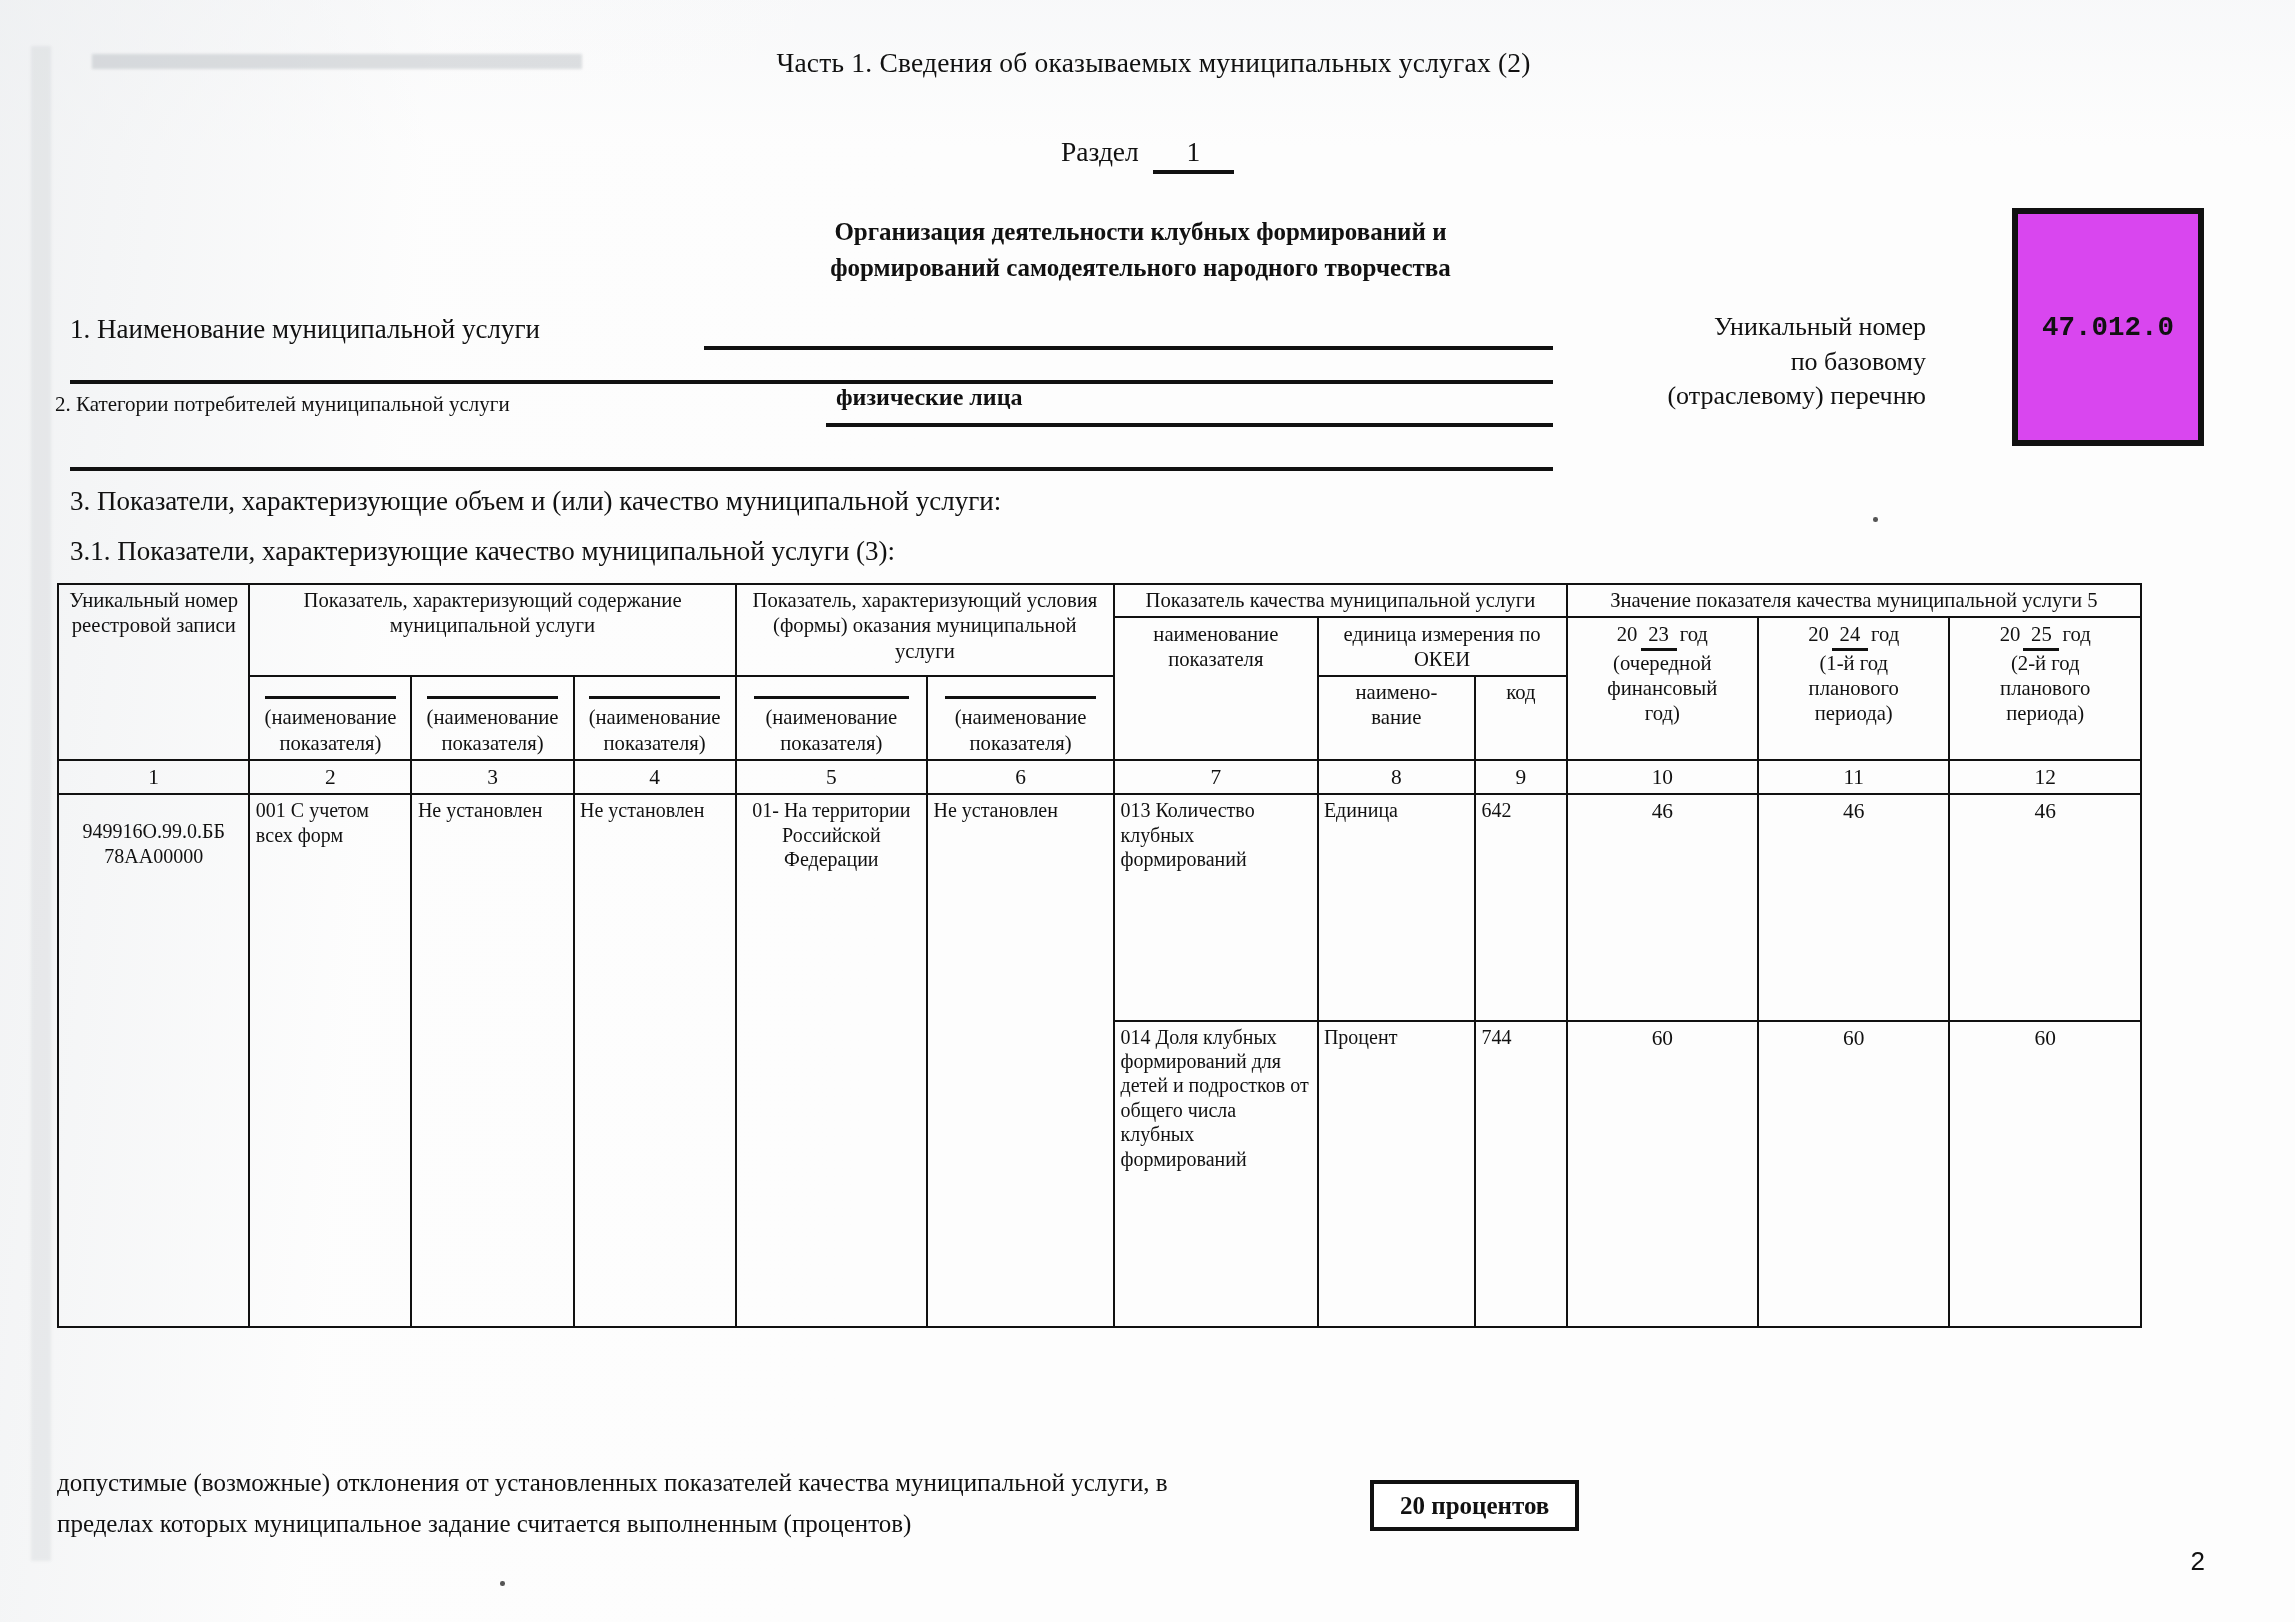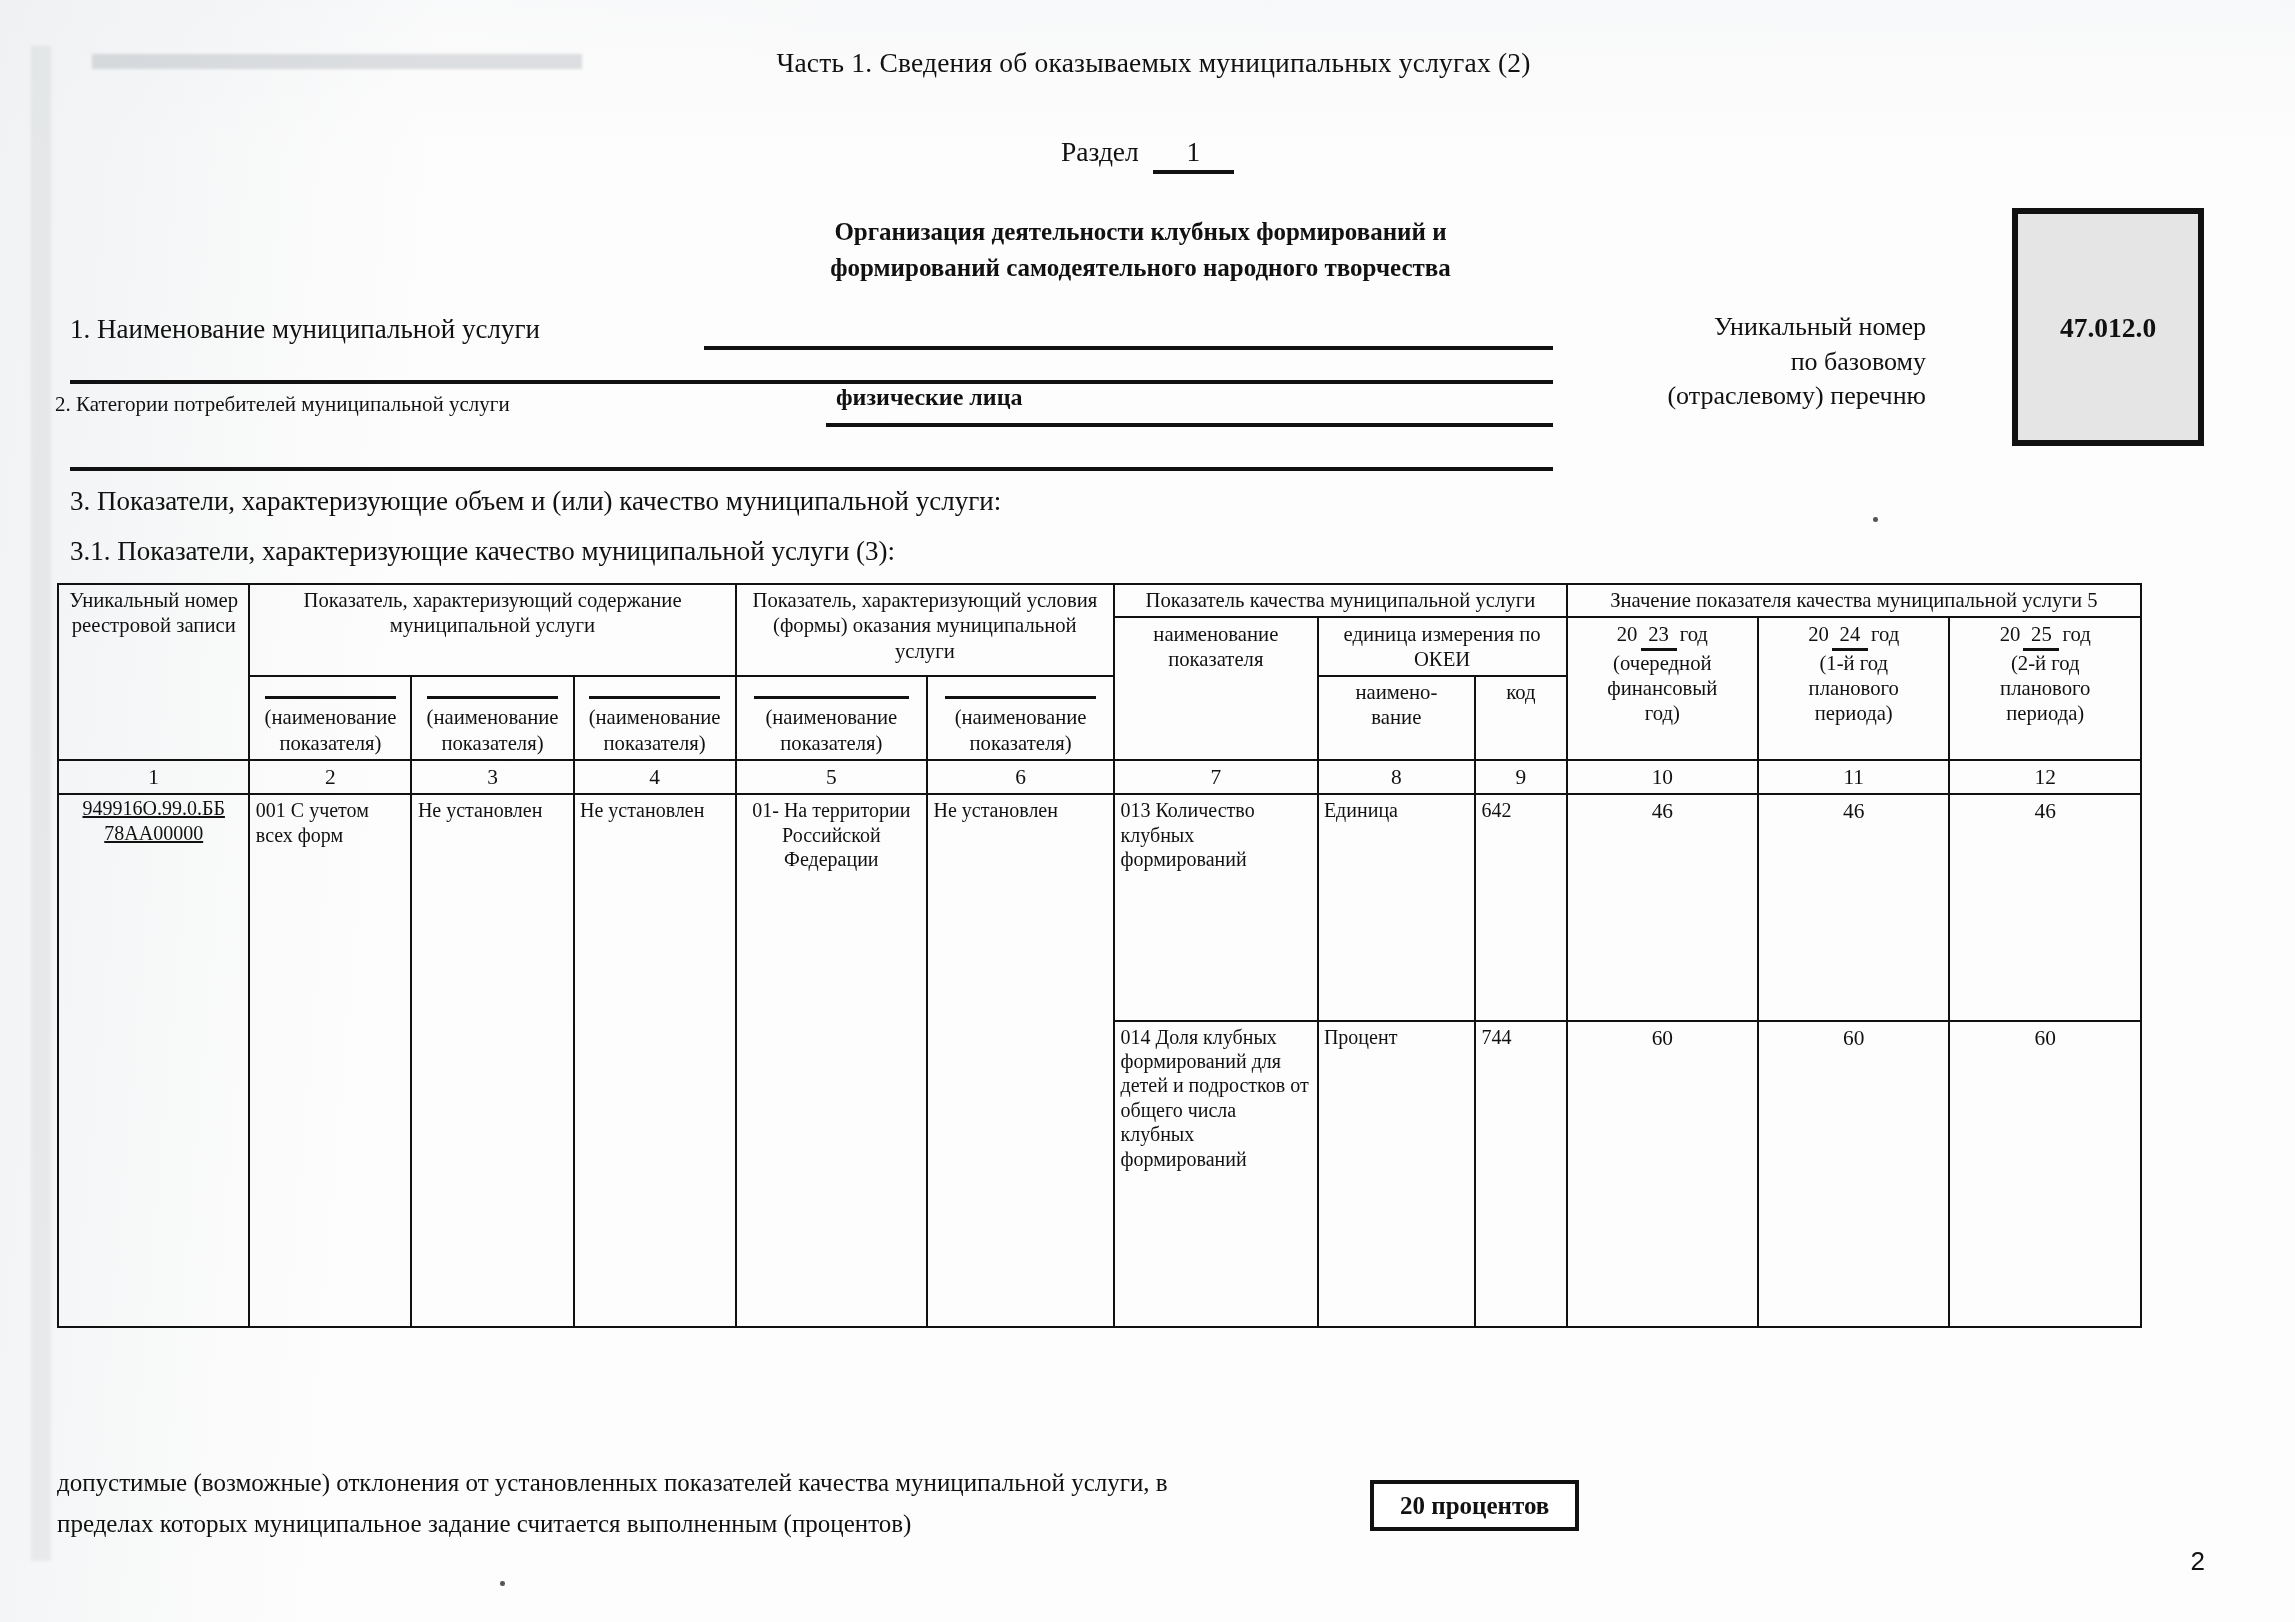--- a/index.html
+++ b/index.html
@@ -57,21 +57,21 @@
   .r4{left:70px;top:467px;width:1483px;height:3.8px;}
 
   .phys{position:absolute;left:836px;top:384px;font-weight:bold;font-size:24px;}
 
   .uniq-label{
     position:absolute;left:1528px;top:310px;width:398px;
     text-align:right;font-size:26px;line-height:1.33;
   }
   .uniq-box{
     position:absolute;left:2012px;top:208px;width:180px;height:226px;
-    border:6.1px solid #111;background:#e5e5e5;
+    border:6.1px solid #111;background:#d946ef;font-family:Liberation Mono, monospace;
   }
   .uniq-box span{
     position:absolute;left:0;right:0;top:98px;text-align:center;
     font-weight:bold;font-size:27.5px;
   }
 
   .s3{position:absolute;left:70px;top:486px;font-size:27px;}
   .s31{position:absolute;left:70px;top:536px;font-size:27px;}
 
   table.grid{
@@ -252,21 +252,21 @@
       <td class="num">6</td>
       <td class="num">7</td>
       <td class="num">8</td>
       <td class="num">9</td>
       <td class="num">10</td>
       <td class="num">11</td>
       <td class="num">12</td>
     </tr>
 
     <tr>
-      <td class="c" rowspan="2" style="vertical-align:top;padding-top:1px;text-decoration:underline;">
+      <td class="c" rowspan="2" style="vertical-align:top;padding-top:24px;">
         <div>949916О.99.0.ББ</div>
         <div>78АА00000</div>
       </td>
       <td rowspan="2">001 С учетом всех форм</td>
       <td rowspan="2">Не установлен</td>
       <td rowspan="2">Не установлен</td>
       <td rowspan="2" style="text-align:center">01- На территории Российской Федерации</td>
       <td rowspan="2">Не установлен</td>
       <td style="height:218px">013 Количество клубных формирований</td>
       <td>Единица</td>

